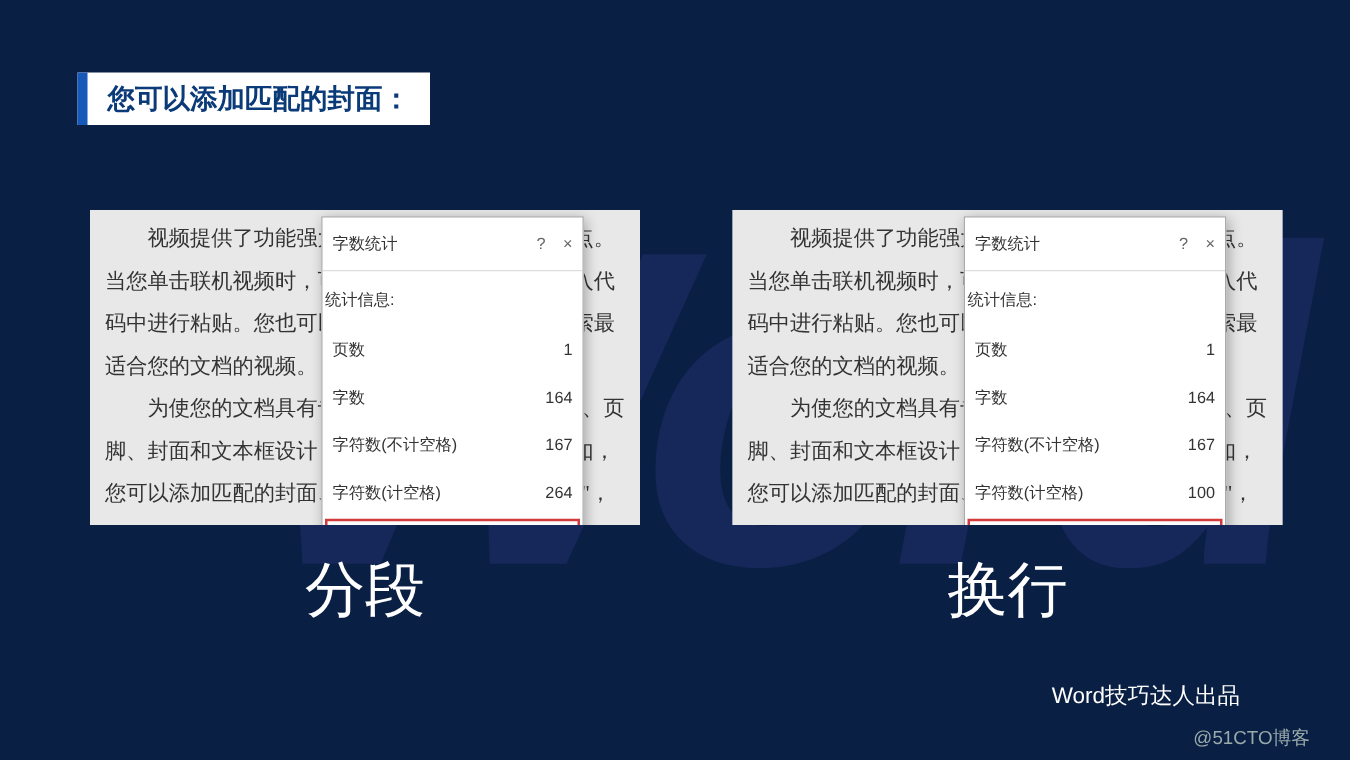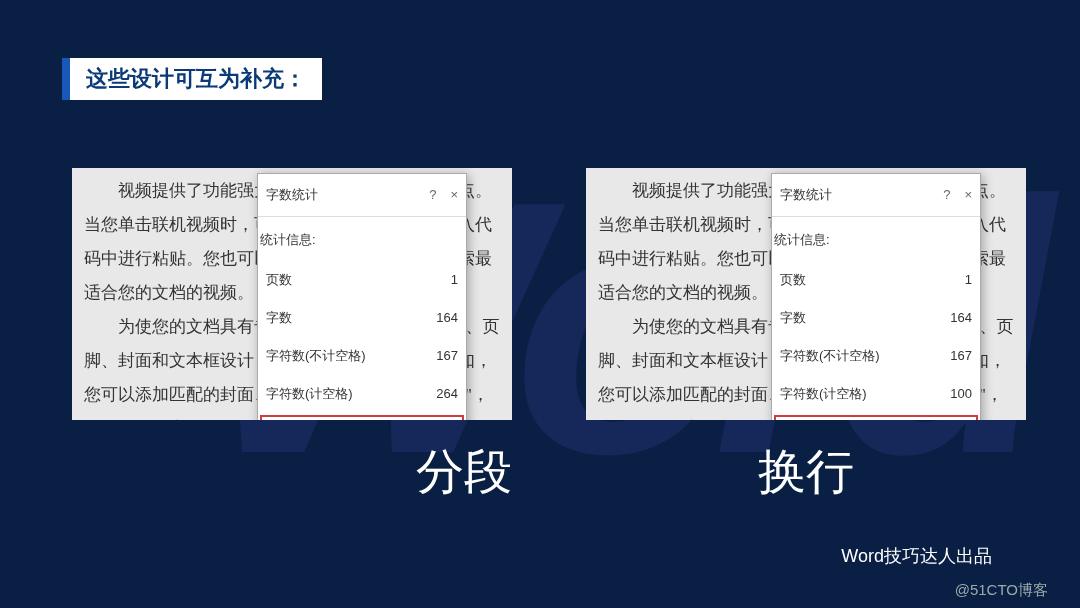--- a/index.html
+++ b/index.html
@@ -94,21 +94,21 @@
   }
   .caption {
     position: absolute;
     top: 440px;
     width: 440px;
     text-align: center;
     color: #ffffff;
     font-size: 48px;
     z-index: 2;
   }
-  .caption.left { left: 72px; text-align: right; }
+  .caption.left { left: 72px; }
   .caption.right { left: 586px; }
   .footer-credit {
     position: absolute;
     bottom: 40px;
     right: 88px;
     color: #ffffff;
     font-size: 18px;
     z-index: 2;
   }
   .watermark {
@@ -118,21 +118,21 @@
     color: #9aa;
     font-size: 15px;
     z-index: 3;
   }
 </style>
 </head>
 <body>
 
 <div class="bg-word">Word</div>
 
-<div class="title-bar">这些设计可互为补充：</div>
+<div class="title-bar">您可以添加匹配的封面：</div>
 
 <div class="pane left">
   <div class="doc-bg">　　视频提供了功能强大的方式帮助您证明您的观点。当您单击联机视频时，可以在想要添加的视频的嵌入代码中进行粘贴。您也可以键入一个关键字以联机搜索最适合您的文档的视频。
 　　为使您的文档具有专业外观，Word 提供了页眉、页脚、封面和文本框设计，这些设计可互为补充。例如，您可以添加匹配的封面、页眉和提要栏。单击"插入"，然后从不同库中选择所需元素。</div>
   <div class="dialog">
     <div class="dlg-title">
       <span>字数统计</span>
       <span class="helpclose">
         <span>?</span>
         <span>×</span>

